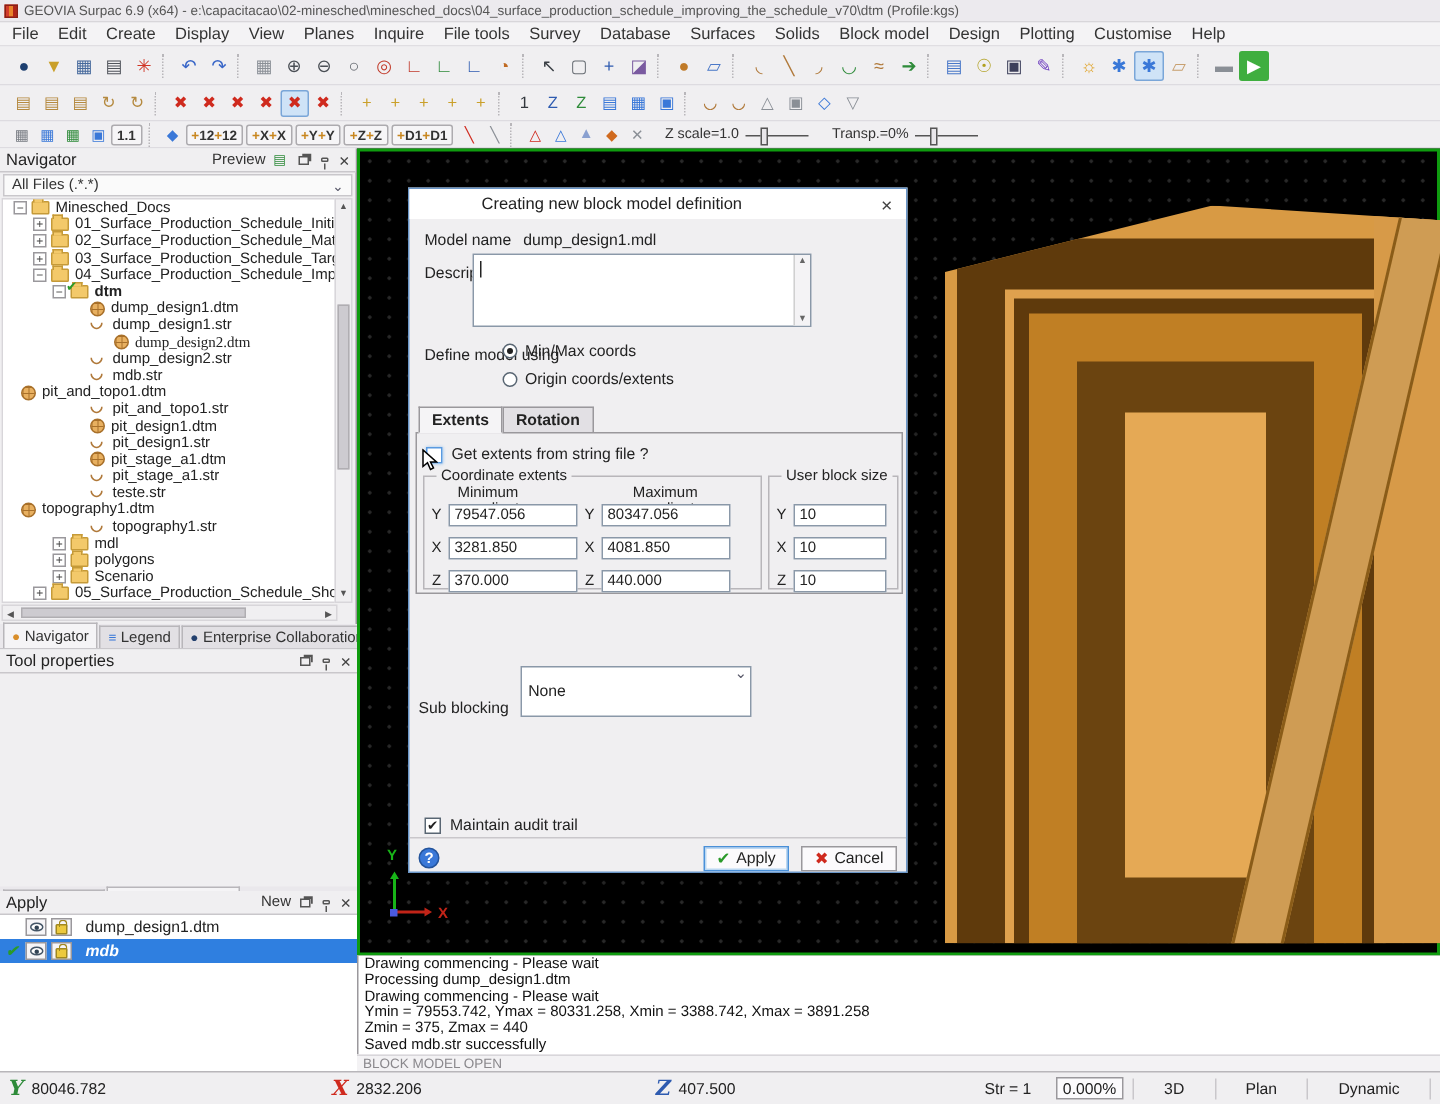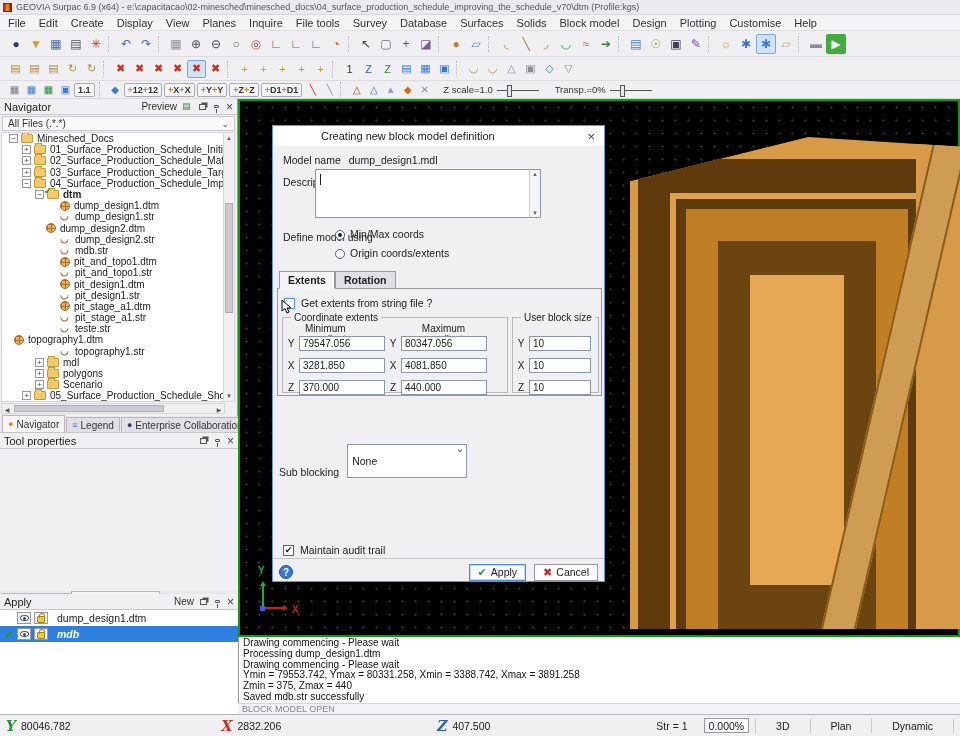--- a/index.html
+++ b/index.html
@@ -145,21 +145,21 @@
   .fieldset { position:absolute; border:1px solid #b8b6ba; }
   .fs-legend { position:absolute; left:8px; top:-6px; background:#f0eff1; padding:0 3px; font-size:10px; color:#222;}
   #fs-coord { left:4px; top:28px; width:226px; height:76px;}
   #fs-block { left:234px; top:28px; width:87px; height:76px;}
   .collabels { position:absolute; left:22px; top:5px; display:flex; gap:34px; font-size:10px; color:#222;}
   .crow { position:absolute; left:4px; display:flex; align-items:center; gap:4px;}
   .axis { font-size:10px; color:#222; width:8px; text-align:center;}
   .dinput { height:15px; background:#fff; border:1px solid #8a98a8; font-size:10px; color:#222; display:flex; align-items:center; padding:0 3px; white-space:nowrap; overflow:hidden;}
   .w86 { width:86px;} .w60 { width:62px;}
   .row-subblock { position:absolute; left:6px; top:278px; display:flex; align-items:flex-end; gap:8px;margin-top:40px;}
-  .dselect { width:120px; height:16px; background:#fff; border:1px solid #8a98a8; font-size:10.5px; display:flex; align-items:center; padding:16px 4px; position:relative;}
+  .dselect { width:154px; height:16px; background:#fff; border:1px solid #8a98a8; font-size:10.5px; display:flex; align-items:center; padding:16px 4px; position:relative;}
   .dselect::after { content:"\2304"; position:absolute; right:2px; top:-2px; color:#556; font-size:10px;}
   #cb-audit { left:10px; top:418px;}
   .footer-sep { position:absolute; left:0; top:432px; width:100%; border-top:1px solid #c9c7cb;}
   .dlg-footer { position:absolute; left:0; top:436px; width:100%; height:20px; display:flex; align-items:center; padding:0 6px;}
   .helpbtn { width:14px; height:14px; border-radius:50%; background:#3a78d8; color:#fff; font-size:10px; font-weight:bold; display:flex; align-items:center; justify-content:center; border:1px solid #24549c;}
   .dlg-footer .sp { flex:1;}
   .dbtn { height:17px; display:flex; align-items:center; gap:4px; padding:0 8px; background:#fbfafc; border:1px solid #9a989c; font-size:10.5px; color:#222; margin-left:8px; cursor:default;}
   .dbtn.default { border:1px solid #4a90d8; box-shadow:0 0 0 1px #bcd8f2 inset;}
   .glyph-green { color:#2a9a2a; font-size:11px;}
   .glyph-red { color:#cf2a1e; font-size:11px;}
@@ -377,36 +377,36 @@
       <div class="trow" style="padding-left: 46px;">
         <span class="expsp"></span>
         <span class="ic-dtm"></span>
         <span class="tlabel">dump_design1.dtm</span>
       </div>
       <div class="trow" style="padding-left: 46px;">
         <span class="expsp"></span>
         <span class="ic-str">◡</span>
         <span class="tlabel">dump_design1.str</span>
       </div>
-      <div class="trow" style="padding-left: 32px;">
+      <div class="trow" style="padding-left: 62px; font-family: Liberation Serif, serif;">
         <span class="expsp"></span>
         <span class="ic-dtm"></span>
         <span class="tlabel">dump_design2.dtm</span>
       </div>
       <div class="trow" style="padding-left: 46px;">
         <span class="expsp"></span>
         <span class="ic-str">◡</span>
         <span class="tlabel">dump_design2.str</span>
       </div>
       <div class="trow" style="padding-left: 46px;">
         <span class="expsp"></span>
         <span class="ic-str">◡</span>
         <span class="tlabel">mdb.str</span>
       </div>
-      <div class="trow" style="padding-left: 46px;">
+      <div class="trow" style="">
         <span class="expsp"></span>
         <span class="ic-dtm"></span>
         <span class="tlabel">pit_and_topo1.dtm</span>
       </div>
       <div class="trow" style="padding-left: 46px;">
         <span class="expsp"></span>
         <span class="ic-str">◡</span>
         <span class="tlabel">pit_and_topo1.str</span>
       </div>
       <div class="trow" style="padding-left: 46px;">

